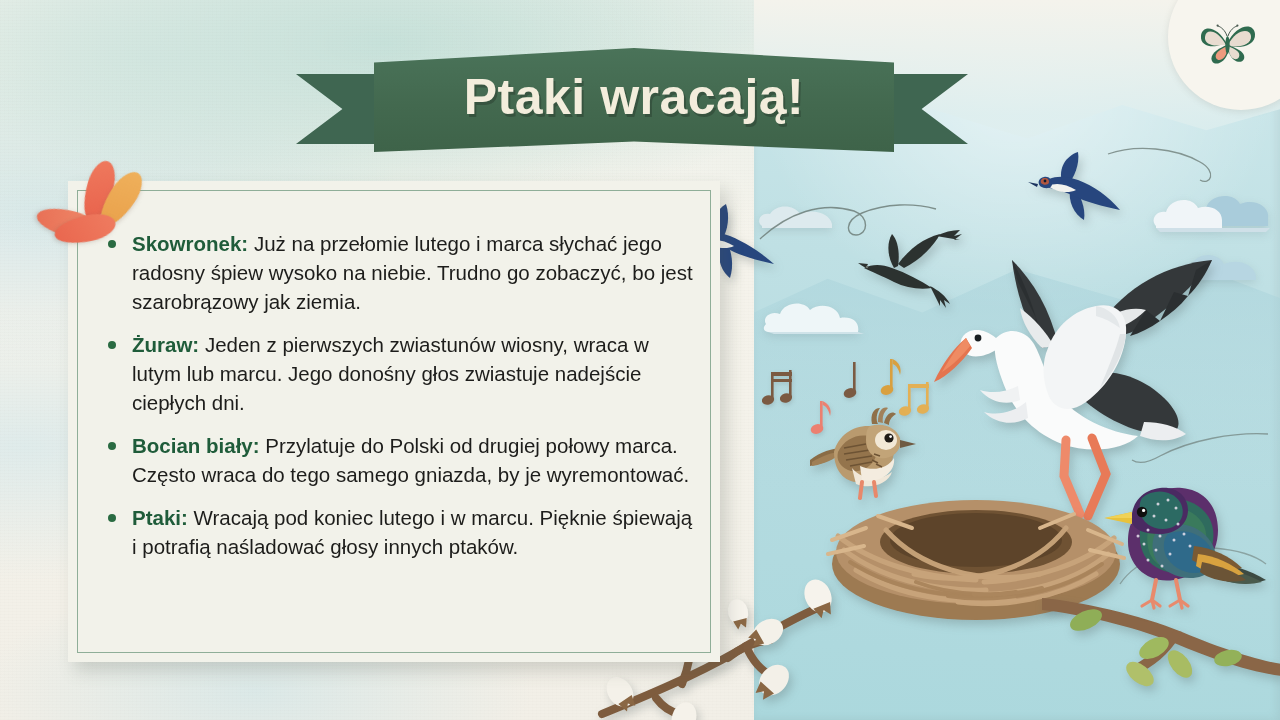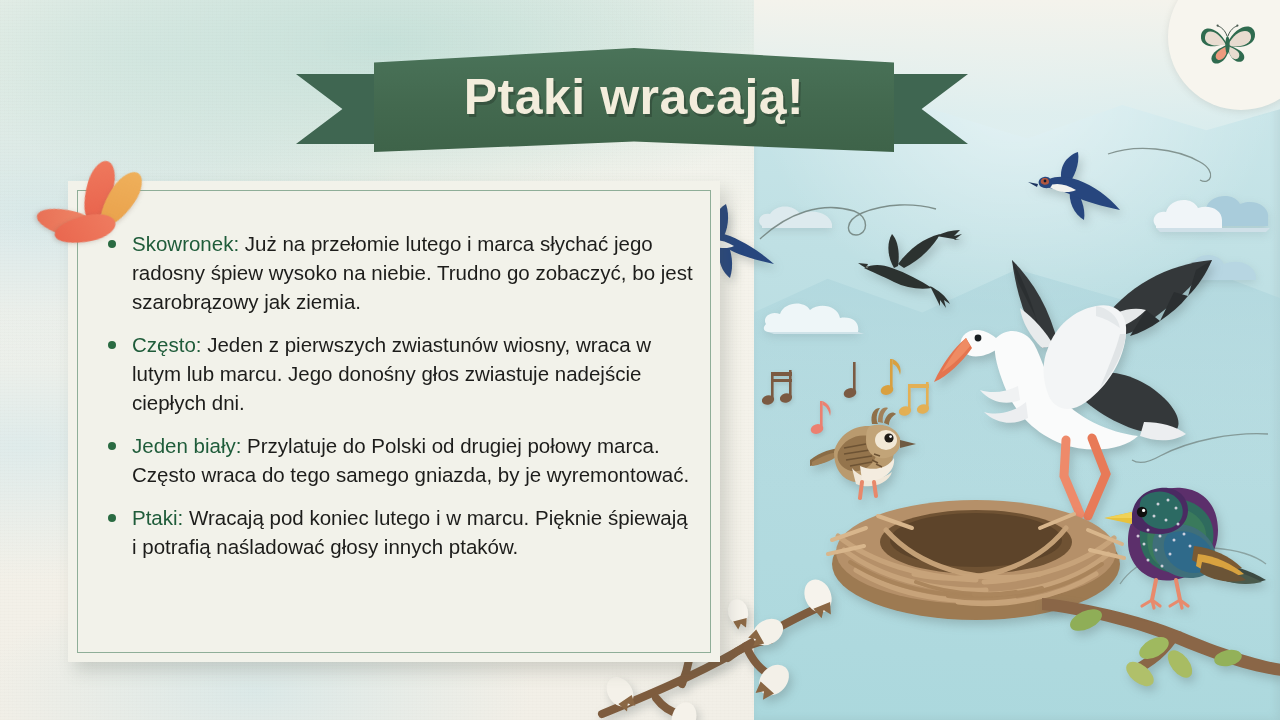--- a/index.html
+++ b/index.html
@@ -104,21 +104,21 @@
     line-height: 29px;
     color: #1d1d1b;
   }
   .bullet-item:last-child { margin-bottom: 0; }
   .bullet-dot {
     position: absolute; left: 14px; top: 11px;
     width: 8px; height: 8px; border-radius: 50%;
     background: #2a6b42;
   }
   .bullet-term {
-    font-weight: 400;
+    font-weight: 700;
     color: #1f5c3a;
   }
 
   
   .petals { position: absolute; left: 46px; top: 158px; width: 110px; height: 96px; }
   .petal {
     position: absolute;
     width: 26px; height: 62px;
     border-radius: 50% 50% 50% 50% / 42% 42% 58% 58%;
     filter: drop-shadow(1px 2px 2px rgba(120,90,80,.25));
@@ -507,25 +507,25 @@
 
   <div class="card">
     <div class="card-inner-border"></div>
     <ul class="bullet-list">
       <li class="bullet-item">
         <span class="bullet-dot"></span>
         <span class="bullet-term">Skowronek:</span><span> Już na przełomie lutego i marca słychać jego radosny śpiew wysoko na niebie. Trudno go zobaczyć, bo jest szarobrązowy jak ziemia.</span>
       </li>
       <li class="bullet-item">
         <span class="bullet-dot"></span>
-        <span class="bullet-term">Często:</span><span> Jeden z pierwszych zwiastunów wiosny, wraca w lutym lub marcu. Jego donośny głos zwiastuje nadejście ciepłych dni.</span>
+        <span class="bullet-term">Żuraw:</span><span> Jeden z pierwszych zwiastunów wiosny, wraca w lutym lub marcu. Jego donośny głos zwiastuje nadejście ciepłych dni.</span>
       </li>
       <li class="bullet-item">
         <span class="bullet-dot"></span>
-        <span class="bullet-term">Jeden biały:</span><span> Przylatuje do Polski od drugiej połowy marca. Często wraca do tego samego gniazda, by je wyremontować.</span>
+        <span class="bullet-term">Bocian biały:</span><span> Przylatuje do Polski od drugiej połowy marca. Często wraca do tego samego gniazda, by je wyremontować.</span>
       </li>
       <li class="bullet-item">
         <span class="bullet-dot"></span>
         <span class="bullet-term">Ptaki:</span><span> Wracają pod koniec lutego i w marcu. Pięknie śpiewają i potrafią naśladować głosy innych ptaków.</span>
       </li>
     </ul>
   </div>
 
   <div class="petals">
     <div class="petal p1"></div>

